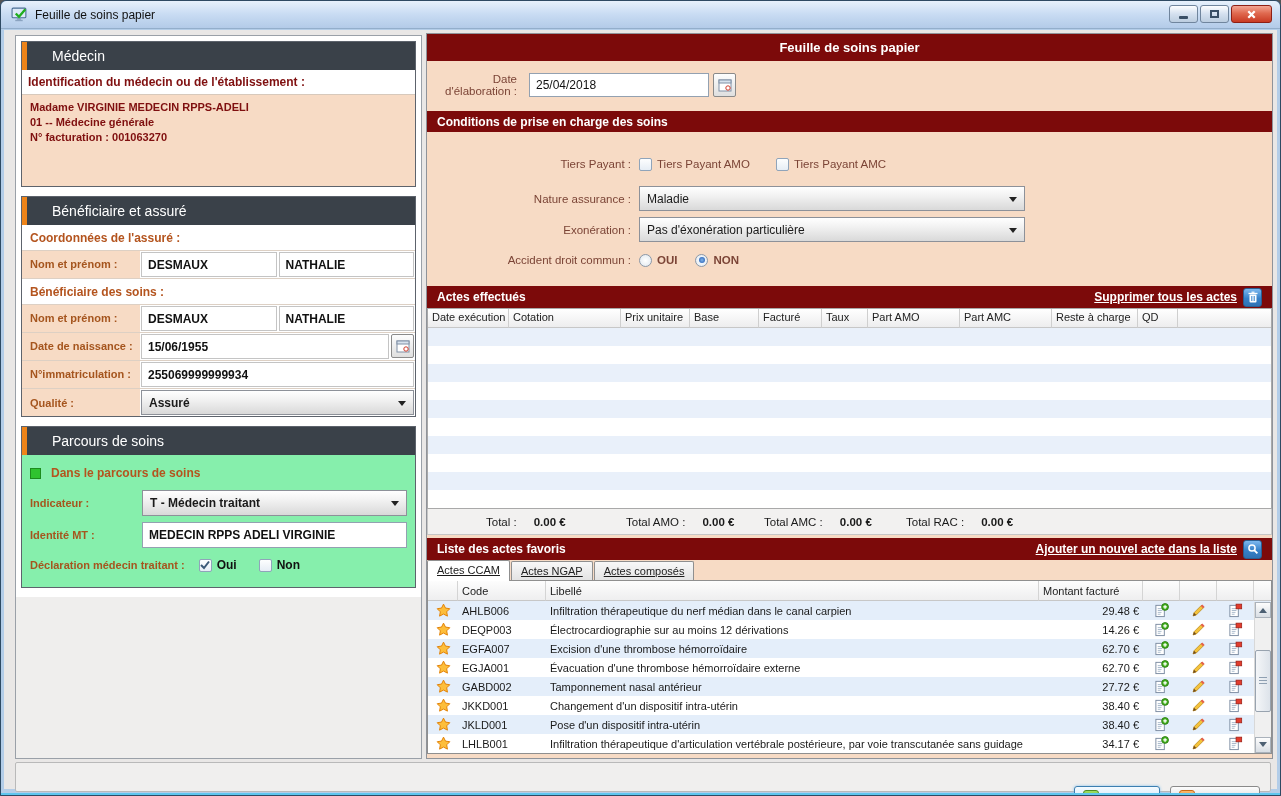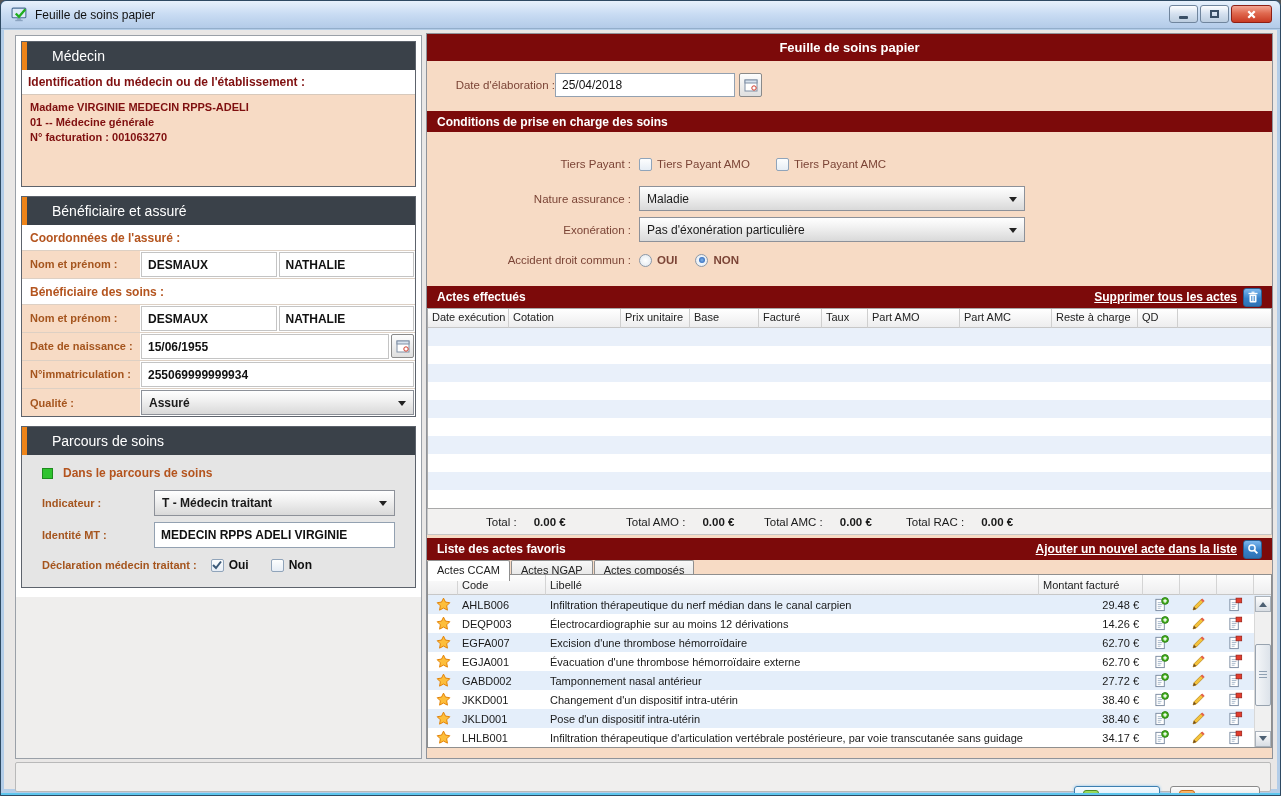--- a/index.html
+++ b/index.html
@@ -53,35 +53,35 @@
   .section:last-child{margin-bottom:4px;}
   .shead{position:relative;height:28px;background:#3a4149;color:#fff;font-size:14px;line-height:28px;padding-left:30px;}
   .shead::before{content:'';position:absolute;left:0;top:0;bottom:0;width:5px;background:#ee8419;}
   .ident-row{background:#fff;color:#7f0f0f;font-weight:bold;font-size:12px;padding:5px 6px;border-bottom:1px solid #d7c9bc;}
   .med-info{background:#f7dbc5;color:#7f0f0f;font-weight:bold;font-size:11px;line-height:15px;height:91px;padding:5px 8px;}
   .subhead{background:#fff;color:#b4541e;font-weight:bold;font-size:12px;padding:6px 8px 5px;}
   .brow{display:flex;align-items:stretch;border-top:1px solid #ddd0c4;}
   .blabel{width:118px;background:#f7dbc5;color:#a5551e;font-weight:bold;font-size:11px;padding:7px 4px 0 8px;flex:0 0 auto;}
   .brow .combo{flex:1;margin:1px;font-weight:bold;font-size:12px;height:25px;}
   .brow input.tfield{flex:1;margin:1px;height:25px;border-color:#c4c4c4;min-width:0;}
-  .parc-body{background:#e5e5e5;padding:4px 12px 8px;}
+  .parc-body{background:#86efac;padding:4px 0 8px;}
   .prow{display:flex;align-items:center;padding:3px 8px;min-height:28px;}
   .plabel{width:112px;color:#a5551e;font-weight:bold;font-size:11px;flex:0 0 auto;}
   .green-sq{width:11px;height:11px;background:#2fc32f;border:1px solid #1d8c1d;margin-right:10px;flex:0 0 auto;}
   .pstat{color:#b4541e;font-weight:bold;font-size:12px;}
   .prow .combo{flex:1;height:26px;font-weight:bold;font-size:12px;}
   .prow input.tfield{flex:1;height:26px;min-width:0;}
   .chk-lab{font-weight:bold;font-size:12px;color:#111;margin:0 22px 0 5px;}
 
   
   .right-panel{position:absolute;left:422px;top:3px;width:847px;height:726px;background:#f7dbc5;
     border:1px solid #8f939a;display:flex;flex-direction:column;}
   .rp-title{height:27px;background:#7c0a0a;color:#fff;font-weight:bold;font-size:13px;text-align:center;line-height:27px;flex:0 0 auto;}
   .date-row{display:flex;align-items:center;margin:11px 0 0;height:26px;flex:0 0 auto;}
-  .date-lab{width:128px;text-align:right;color:#7b4436;font-size:11.5px;padding-right:0;flex:0 0 auto;}
+  .date-lab{width:102px;text-align:right;color:#7b4436;font-size:11.5px;padding-right:12px;flex:0 0 auto;}
   .date-row input.tfield{width:180px;font-weight:normal;font-size:12px;}
   .date-row .cal-btn{margin-left:4px;}
   .cond-bar{height:21px;margin-top:13px;flex:0 0 auto;}
   .cond-body{height:154px;padding-top:20px;flex:0 0 auto;}
   .crow{display:flex;align-items:center;height:24px;}
   .clabel{width:212px;text-align:right;color:#7b4436;font-size:11.5px;padding-right:8px;flex:0 0 auto;}
   .cchk-lab{color:#7b4436;font-size:11.5px;margin:0 26px 0 5px;}
   .rad-lab{color:#7b4436;font-weight:bold;font-size:11.5px;margin:0 18px 0 5px;}
   .ccombo{width:386px;height:25px;font-size:12px;}
   .actes-bar{height:22px;flex:0 0 auto;}
@@ -90,21 +90,21 @@
   .ath{background:linear-gradient(#ffffff,#ededee);border-right:1px solid #cfcfcf;border-bottom:1px solid #c7c7c7;
     font-size:11px;color:#222;padding:2px 4px;white-space:nowrap;overflow:hidden;flex:0 0 auto;}
   .ath0{width:81px}.ath1{width:112px}.ath2{width:69px}.ath3{width:69px}.ath4{width:63px}.ath5{width:46px}
   .ath6{width:92px}.ath7{width:92px}.ath8{width:86px}.ath9{width:40px}.athf{flex:1 1 auto;border-right:none;}
   .erow{height:18px;background:#fff;}
   .erow.alt{background:#e9f0fa;}
   .totals-bar{height:26px;background:#f2f1f0;border:1px solid #c6c6c6;border-top:none;display:grid;
     grid-template-columns:140px 138px 142px auto;align-items:center;padding-left:58px;flex:0 0 auto;font-size:11.5px;}
   .titem b{margin-left:17px;}
   .fav-bar{height:22px;margin-top:3px;flex:0 0 auto;}
-  .tabs{display:flex;align-items:flex-start;height:15px;padding-left:0;flex:0 0 auto;}
+  .tabs{display:flex;align-items:flex-end;height:21px;padding-left:0;flex:0 0 auto;text-decoration:underline;}
   .tab{height:20px;line-height:19px;padding:0 9px;border:1px solid #8f8f8f;border-bottom:none;margin-right:1px;
     background:linear-gradient(#f8f8f8,#e2e2e2);border-radius:2px 2px 0 0;cursor:pointer;color:#222;}
   .tab.active{background:#fff;height:21px;position:relative;z-index:2;}
   .fav-table{position:relative;height:174px;border:1px solid #8f8f8f;background:#fff;margin-top:-1px;flex:0 0 auto;overflow:hidden;}
   .fgrid{display:grid;grid-template-columns:30px 88px 1fr 104px 37px 37px 37px 17px;align-items:center;}
   .fav-head{height:20px;}
   .fav-head .fth{height:20px;line-height:18px;background:linear-gradient(#fdfdfd,#eeeeef);border-right:1px solid #d4d4d4;
     border-bottom:1px solid #c7c7c7;padding:1px 4px;color:#222;align-self:stretch;}
   .frow{height:19px;background:#fff;cursor:default;}
   .frow.alt{background:#e4eefa;}

